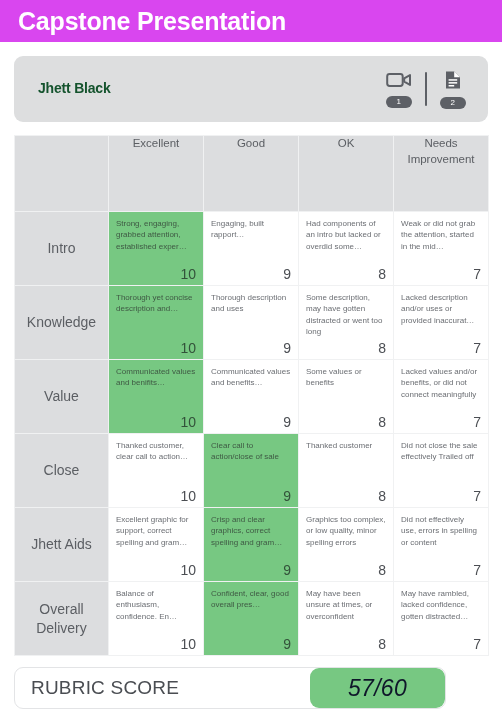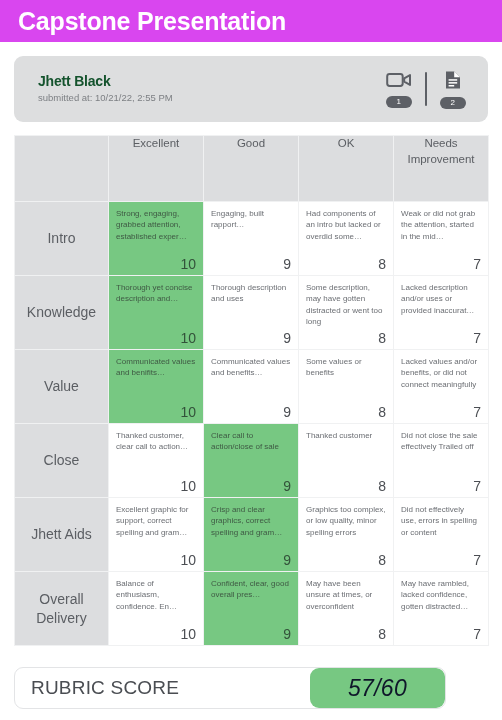--- a/index.html
+++ b/index.html
@@ -98,21 +98,21 @@
   .rubric-table col.c-label { width: 94px; }
   .rubric-table col.c-level { width: 95px; }
 
   .rubric-table th, .rubric-table td {
     border: 1px solid #f0f1f2;
     vertical-align: top;
     padding: 0;
   }
   thead th {
     background: #dcdddf;
-    height: 66px;
+    height: 76px;
     color: #5b5e63;
     font-size: 11.5px;
     font-weight: normal;
     text-align: center;
     vertical-align: middle;
     line-height: 1.35;
     padding: 0 4px;
   }
   thead th.corner { background: #dcdddf; }
 
@@ -188,21 +188,20 @@
 </head>
 <body>
 
 <div class="app-banner">
   <div class="app-title">Capstone Presentation</div>
 </div>
 
 <div class="student-card">
   <div class="student-meta">
     <div class="student-name">Jhett Black</div>
-    <div class="student-submitted">submitted at: 10/21/22, 2:55 PM</div>
   </div>
   <div class="attachments">
     <div class="attach-group">
       <span class="attach-icon">
         <svg width="26" height="18" viewBox="0 0 26 18" fill="none" xmlns="http://www.w3.org/2000/svg">
           <rect x="1.2" y="3" width="15.5" height="12" rx="2.4" stroke="#5d6066" stroke-width="2"></rect>
           <path d="M18.2 7.4L24 4.1v9.8l-5.8-3.3z" stroke="#5d6066" stroke-width="2" stroke-linejoin="round"></path>
         </svg>
       </span>
       <span class="attach-badge">1</span>

